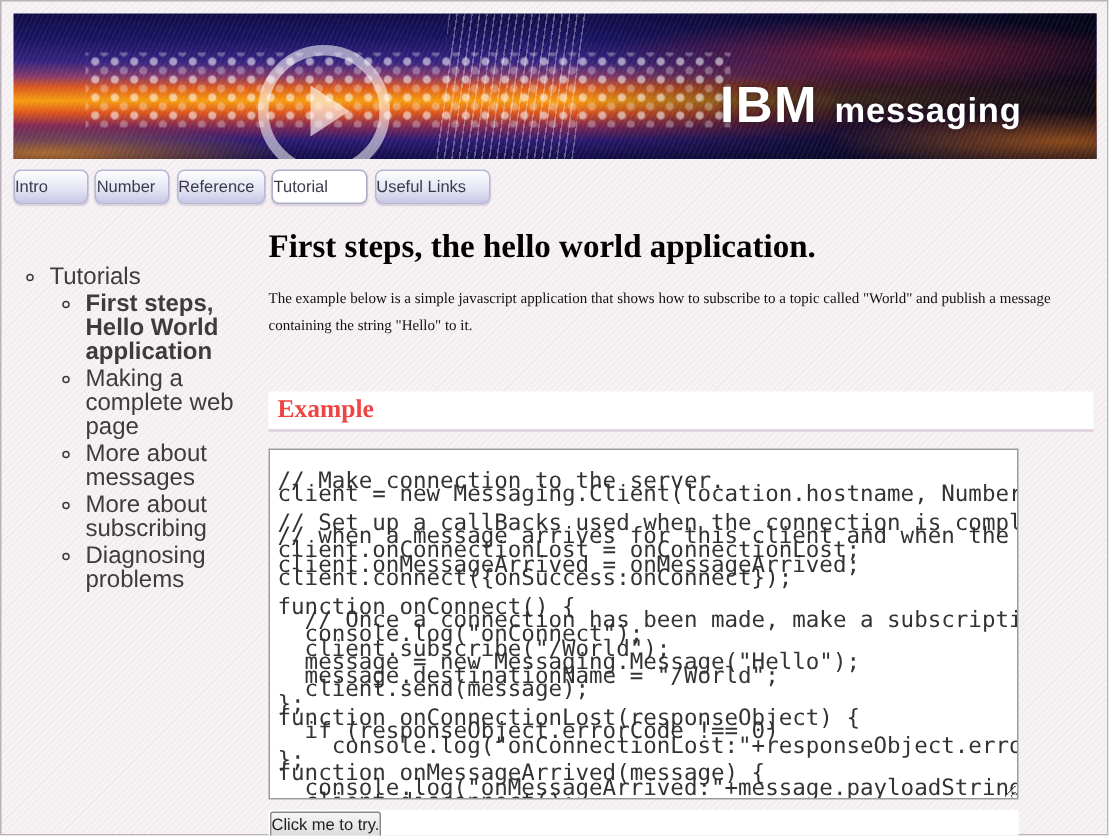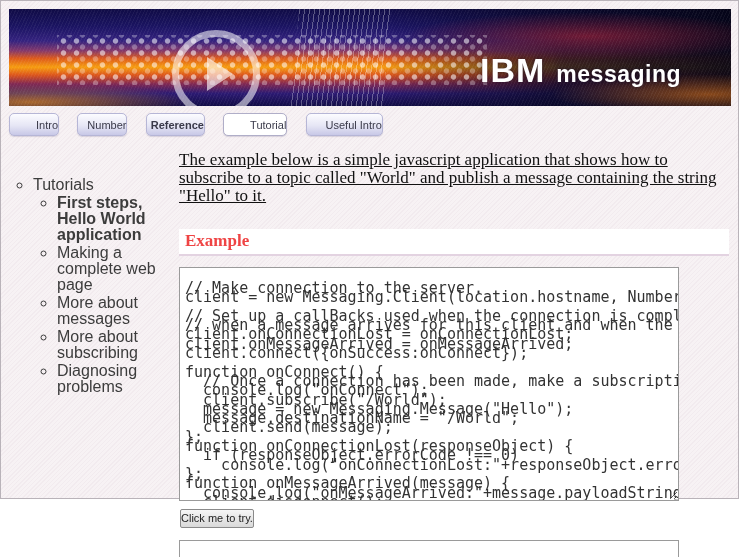--- a/index.html
+++ b/index.html
@@ -2,21 +2,21 @@
 <html><head>
 <meta charset="utf-8">
 <style>
   html,body{margin:0;padding:0;}
   body{
     width:739px;height:557px;overflow:hidden;
     font-family:"Liberation Sans",sans-serif;
     background:#fff;
   }
   .page{
-    position:relative;width:739px;height:499px;box-sizing:border-box;
+    position:relative;width:739px;height:557px;box-sizing:border-box;
     border:1px solid #b9b3b9;
     background:
       repeating-linear-gradient(135deg, rgba(175,140,165,0.07) 0 1px, transparent 1px 3px),
       #f7f2f4;
   }
 
   
   .banner{
     position:absolute;left:8px;top:8px;width:722px;height:97px;overflow:hidden;
     background:
@@ -56,50 +56,50 @@
     position:absolute;right:50px;top:42px;color:#fff;white-space:nowrap;
     text-shadow:0 0 4px rgba(0,0,40,0.5);
   }
   .brand .ibm{font-size:34px;font-weight:bold;letter-spacing:1px;}
   .brand .suffix{font-size:23px;font-weight:bold;margin-left:11px;letter-spacing:0.5px;}
 
   
   .tabbar{position:absolute;left:8px;top:112px;height:24px;white-space:nowrap;}
   .tab{
     display:inline-block;box-sizing:border-box;height:23px;
-    margin-right:14px;padding-top:5px;text-align:right;vertical-align:top;
+    margin-right:0;padding-top:5px;text-align:left;vertical-align:top;
     font-size:11px;color:#3a3a4a;cursor:default;
     border:1px solid #b6b6d6;border-radius:5px;
     background:linear-gradient(#fcfcff 0%,#e6e6f5 55%,#c8c8e7 100%);
     box-shadow:0 1px 1px rgba(120,110,150,0.25);
   }
   .tab.active{background:#ffffff;border-color:#b0aec8;}
   .tab:nth-child(1){width:50px;}
   .tab:nth-child(2){width:50px;}
-  .tab:nth-child(3){width:59px;font-weight:bold;}
+  .tab:nth-child(3){width:59px;}
   .tab:nth-child(4){width:64px;}
   .tab:nth-child(5){width:77px;}
 
   
   .content{position:absolute;left:0;top:136px;width:739px;display:flex;}
   .sidebar{width:170px;flex:0 0 170px;padding-top:40px;box-sizing:border-box;}
   .sidebar ul{margin:0;padding-left:32px;list-style:circle;color:#3c3c3c;font-size:16px;line-height:16px;}
   .sidebar ul ul{padding-left:24px;width:118px;margin-top:2px;}
   .sidebar li{margin-bottom:2px;cursor:pointer;}
   .sidebar li.root{cursor:default;}
   .sidebar li.active{font-weight:bold;}
 
   .main{flex:1;padding:14px 11px 0 8px;box-sizing:border-box;}
   .main h1{
     margin:0 0 14px 0;font-family:"Liberation Serif",serif;
     font-size:22px;font-weight:bold;color:#000;
   }
   .main p.intro{
-    margin:0 0 24px 0;font-family:"Liberation Serif",serif;
-    font-size:17px;line-height:18px;color:#111;max-width:545px;text-decoration:underline;
+    margin:0 0 34px 0;font-family:"Liberation Serif",serif;
+    font-size:10px;line-height:18px;color:#111;max-width:545px;
   }
   .example-strip{
     background:#fff;border-bottom:2px solid #e3d3e1;
     padding:2px 6px 3px;margin-bottom:11px;
   }
   .example-strip h2{
     margin:0;font-family:"Liberation Serif",serif;
     font-size:17px;font-weight:bold;color:#ef4444;
   }
   textarea.codebox{
@@ -143,39 +143,40 @@
     <div class="brand">
       <span class="ibm">IBM</span><span class="suffix">messaging</span>
     </div>
   </div>
 
   <div class="tabbar">
     <div class="tab">Intro</div>
     <div class="tab">Number</div>
     <div class="tab">Reference</div>
     <div class="tab active">Tutorial</div>
-    <div class="tab">Useful Intro</div>
+    <div class="tab">Useful Links</div>
   </div>
 
   <div class="content">
 
     <div class="sidebar">
       <ul>
         <li class="root">Tutorials</li>
         <ul>
           <li class="active">First steps, Hello World application</li>
           <li>Making a complete web page</li>
           <li>More about messages</li>
           <li>More about subscribing</li>
           <li>Diagnosing problems</li>
         </ul>
       </ul>
     </div>
 
     <div class="main">
+      <h1>First steps, the hello world application.</h1>
       <p class="intro">The example below is a simple javascript application that shows how to subscribe to a topic called "World" and publish a message containing the string "Hello" to it.</p>
 
       <div class="example-strip">
         <h2>Example</h2>
       </div>
 
       <textarea class="codebox" spellcheck="false" style="">// Make connection to the server.
 client = new Messaging.Client(location.hostname, Number(location.port), "clientId");
 
 // Set up a callBacks used when the connection is completed,

